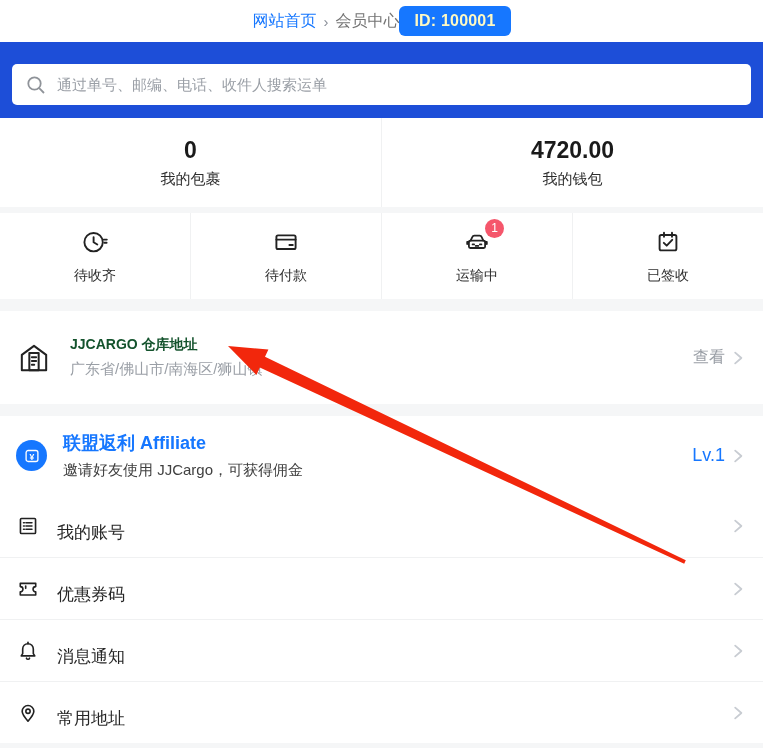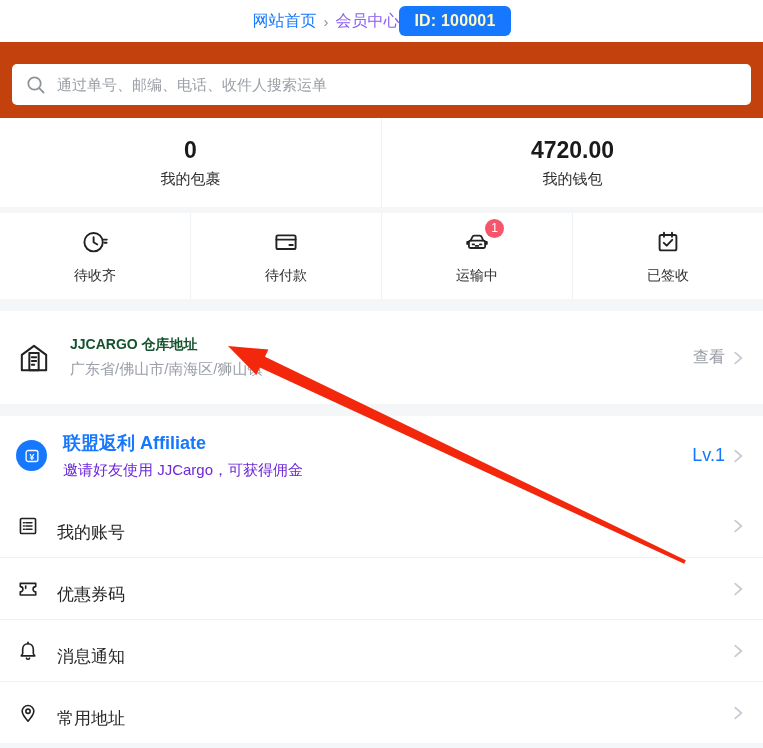--- a/index.html
+++ b/index.html
@@ -5,25 +5,25 @@
   * { margin:0; padding:0; box-sizing:border-box; }
   html,body { width:763px; height:748px; overflow:hidden; }
   body { font-family:"Liberation Sans","DejaVu Sans",sans-serif; background:#f5f6f7; color:#262626; }
   .page { position:relative; width:763px; height:748px; background:#f5f6f7; }
 
   
   .header { height:42px; background:#fff; display:flex; align-items:center; justify-content:center; padding:0 13px; }
   .breadcrumb { display:flex; align-items:center; font-size:16px; gap:7px; }
   .bc-home { color:#1677ff; cursor:pointer; }
   .bc-sep { color:#8a8f99; font-size:15px; }
-  .bc-current { color:#8b5cf6; }
+  .bc-current { color:#737373; }
   .id-badge { background:#1677ff; color:#fef9c3; font-weight:bold; font-size:16px; padding:6px 15px; border-radius:6px; letter-spacing:.2px; }
 
   
-  .search-band { height:76px; background:#c2410c; padding:22px 12px 13px 12px; }
+  .search-band { height:76px; background:#1d4ed8; padding:22px 12px 13px 12px; }
   .search-box { height:41px; background:#fff; border-radius:5px; display:flex; align-items:center; padding:0 12px; }
   .search-box svg { flex:0 0 auto; margin-right:9px; }
   .search-input { border:none; outline:none; flex:1; font-size:15px; color:#333; background:transparent; font-family:inherit; }
   .search-input::placeholder { color:#9a9fa6; }
 
   
   .stats { height:89px; background:#fff; display:flex; }
   .stat { flex:1; display:flex; flex-direction:column; align-items:center; justify-content:center; gap:6px; }
   .stat + .stat { border-left:1px solid #f0f1f2; }
   .stat-value { font-size:23px; font-weight:bold; color:#1a1a1a; }
@@ -44,21 +44,21 @@
 
   .warehouse { height:93px; margin-top:12px; }
   .warehouse .txt { margin-left:18px; }
   .warehouse .title { font-size:14px; font-weight:bold; color:#14532d; }
   .warehouse .sub { font-size:15px; color:#9a9fa6; margin-top:6px; }
   .action-label { font-size:16px; color:#9a9fa6; }
 
   .affiliate { height:79px; margin-top:12px; }
   .affiliate .txt { margin-left:16px; }
   .affiliate .title { font-size:18px; font-weight:bold; color:#1677ff; }
-  .affiliate .sub { font-size:15px; color:#6d28d9; margin-top:6px; }
+  .affiliate .sub { font-size:15px; color:#404040; margin-top:6px; }
   .level { font-size:18px; font-weight:normal; color:#1677ff;text-align:right; }
   .yen-circle { width:31px; height:31px; border-radius:50%; background:#1677ff; display:flex; align-items:center; justify-content:center; flex:0 0 auto; }
 
   .menu { margin-top:0; }
   .menu-row { height:62px; }
   .menu-row + .menu-row { border-top:1px solid #f0f1f2; }
   .menu-label { font-size:17px; color:#262626; margin-left:17px;margin-top:12px; }
 
   .icon28 { width:28px; height:28px; flex:0 0 auto; }
   .icon34 { width:36px; height:36px; flex:0 0 auto; }

